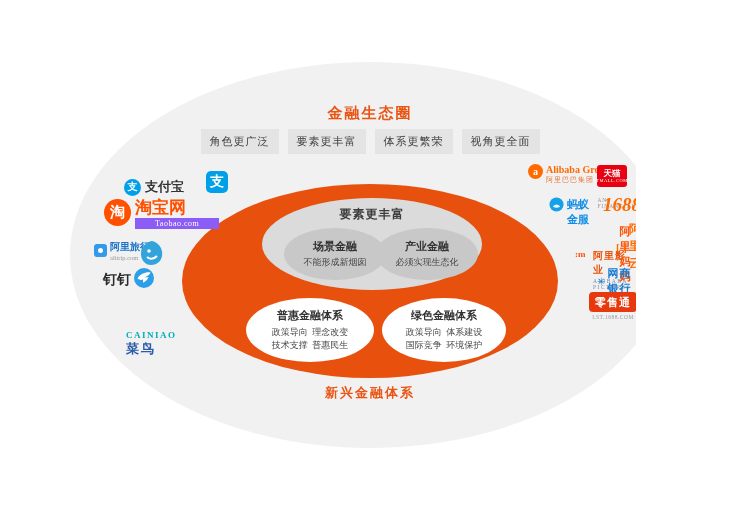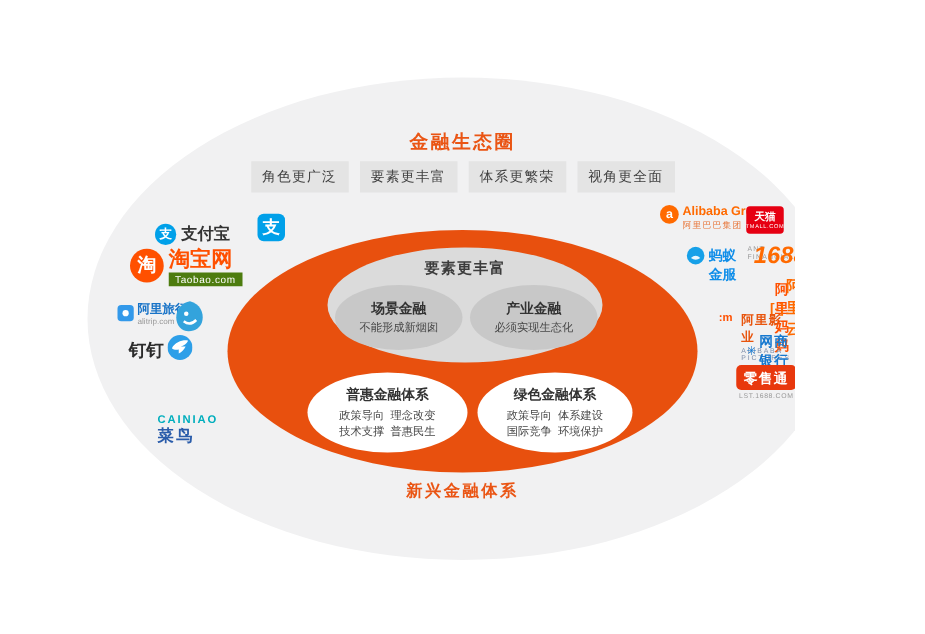--- a/index.html
+++ b/index.html
@@ -1,19 +1,19 @@
 <!DOCTYPE html>
 <html><head>
 <meta charset="utf-8">
 <style>
   * { margin:0; padding:0; box-sizing:border-box; }
   html,body { background:#ffffff; }
   .canvas {
     position:relative; width:636px; height:507px; background:#ffffff;
-    font-family:Liberation Sans, sans-serif; overflow:hidden;
+    font-family:Liberation Serif, serif; overflow:hidden;
   }
   .ellipse { position:absolute; border-radius:50%; }
   .outer-ellipse { left:70px; top:62px; width:600px; height:386px; background:#f1f1f2; }
   .core-ellipse { left:182px; top:184px; width:376px; height:194px; background:#E8500E; }
 
   .diagram-title {
     position:absolute; top:104px; left:0; width:740px; text-align:center;
     color:#EA5514; font-size:15px; font-weight:bold; letter-spacing:2px;
   }
   .feature-row {
@@ -27,21 +27,21 @@
   .open-ellipse {
     left:262px; top:198px; width:220px; height:92px; background:#DBDBDB;
     display:flex; flex-direction:column; align-items:center; padding-top:8px;
   }
   .open-title { font-size:12px; font-weight:bold; color:#3c3c3c; letter-spacing:1px; }
 
   .sub-ellipse {
     position:absolute; width:102px; height:52px; background:#C8C8C8; border-radius:50%;
     display:flex; flex-direction:column; align-items:center; justify-content:center; gap:2px;
   }
-  .sub-left  { left:268px; top:228px; }
+  .sub-left  { left:284px; top:228px; }
   .sub-right { left:376px; top:228px; }
   .sub-title { font-size:11px; font-weight:bold; color:#333; }
   .sub-desc  { font-size:9px; color:#474747; }
 
   .white-ellipse {
     position:absolute; background:#ffffff; border-radius:50%;
     display:flex; flex-direction:column; align-items:center; justify-content:center;
   }
   .inclusive-ellipse { left:246px; top:298px; width:128px; height:64px; }
   .green-ellipse     { left:382px; top:298px; width:124px; height:64px; }
@@ -70,21 +70,21 @@
   }
 
   .taobao-logo { left:104px; top:199px; display:flex; gap:4px; align-items:flex-start; }
   .taobao-circle {
     width:27px; height:27px; border-radius:50%; background:#FF5000; color:#fff;
     font-size:15px; font-weight:bold; display:flex; align-items:center; justify-content:center;
   }
   .taobao-col { display:flex; flex-direction:column; align-items:flex-start; }
   .taobao-name { font-size:17px; font-weight:bold; color:#FF5000; line-height:1.05; }
   .taobao-domain {
-    background:#4d7c0f; color:#fff; font-size:8px; padding:1px 5px; margin-top:1px; letter-spacing:0.5px;
+    background:#8b5cf6; color:#fff; font-size:8px; padding:1px 20px; margin-top:1px; letter-spacing:0.5px;
   }
 
   .alitrip-logo { left:94px; top:240px; display:flex; gap:3px; align-items:center; }
   .alitrip-icon { width:13px; height:13px; border-radius:3px; background:#3399EA; position:relative; }
   .alitrip-icon::after {
     content:""; position:absolute; left:4px; top:4px; width:5px; height:5px;
     border-radius:50%; background:#fff;
   }
   .alitrip-col { display:flex; flex-direction:column; }
   .alitrip-name { font-size:10px; font-weight:bold; color:#1873C7; }

